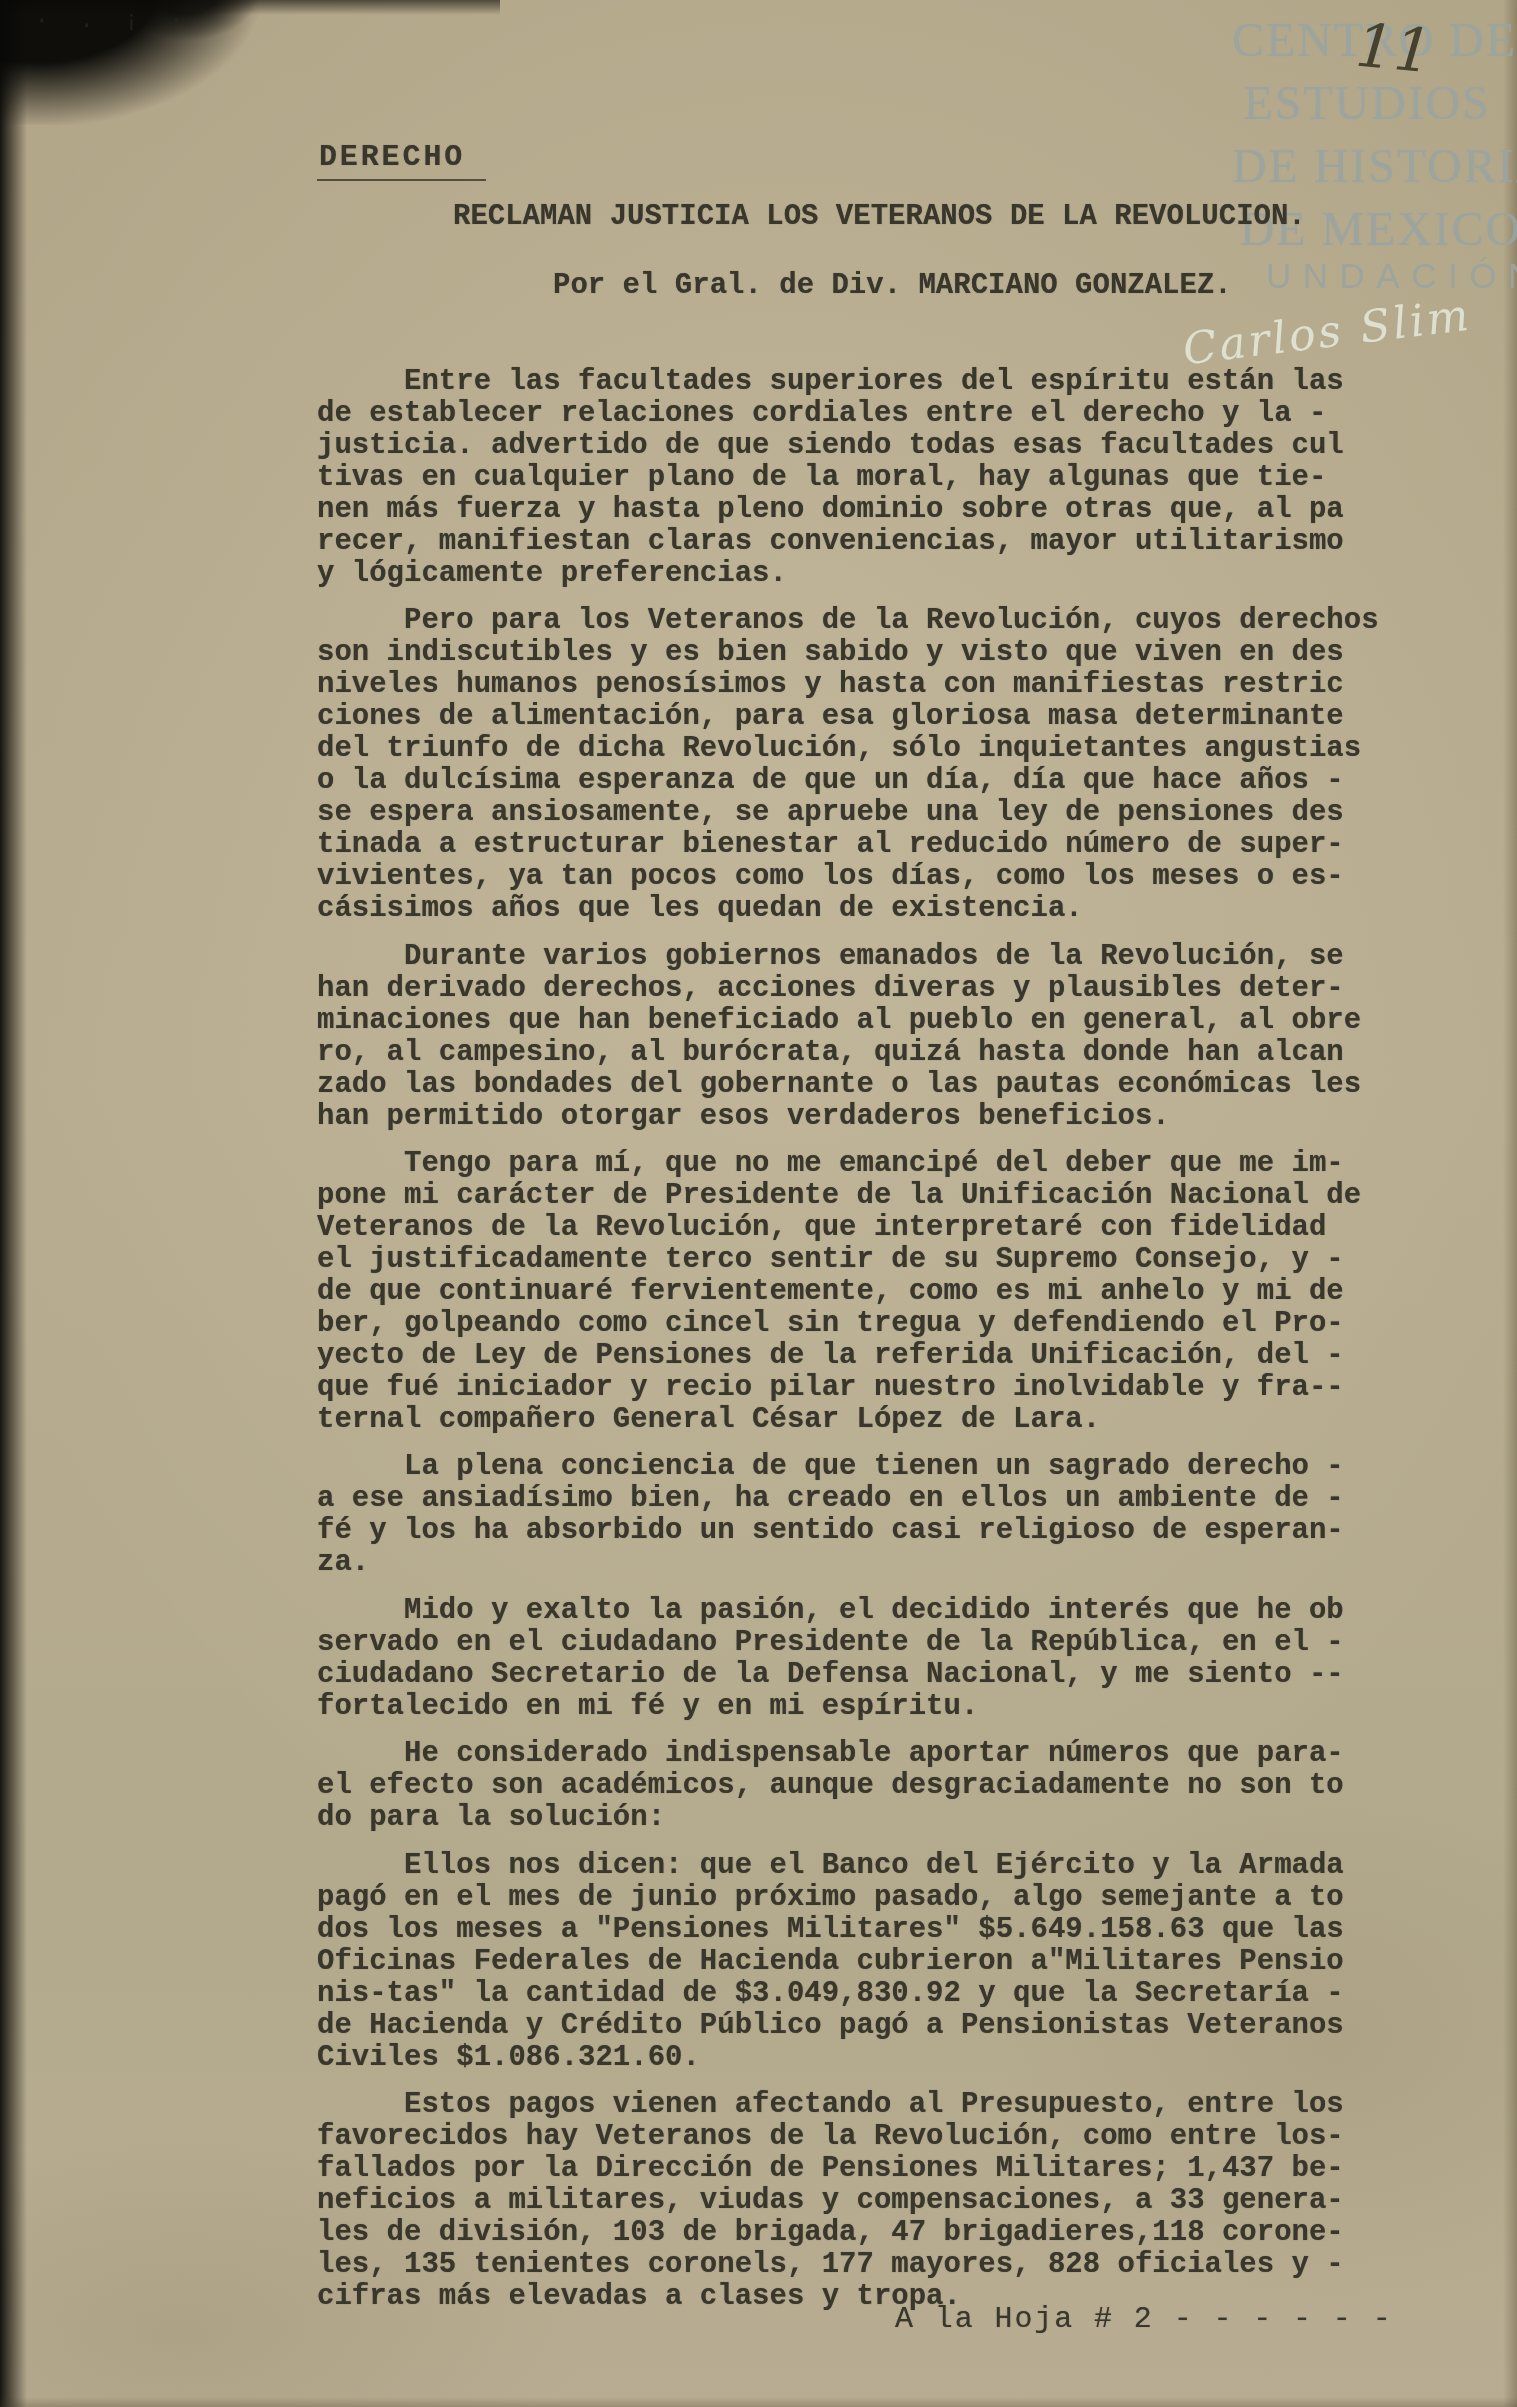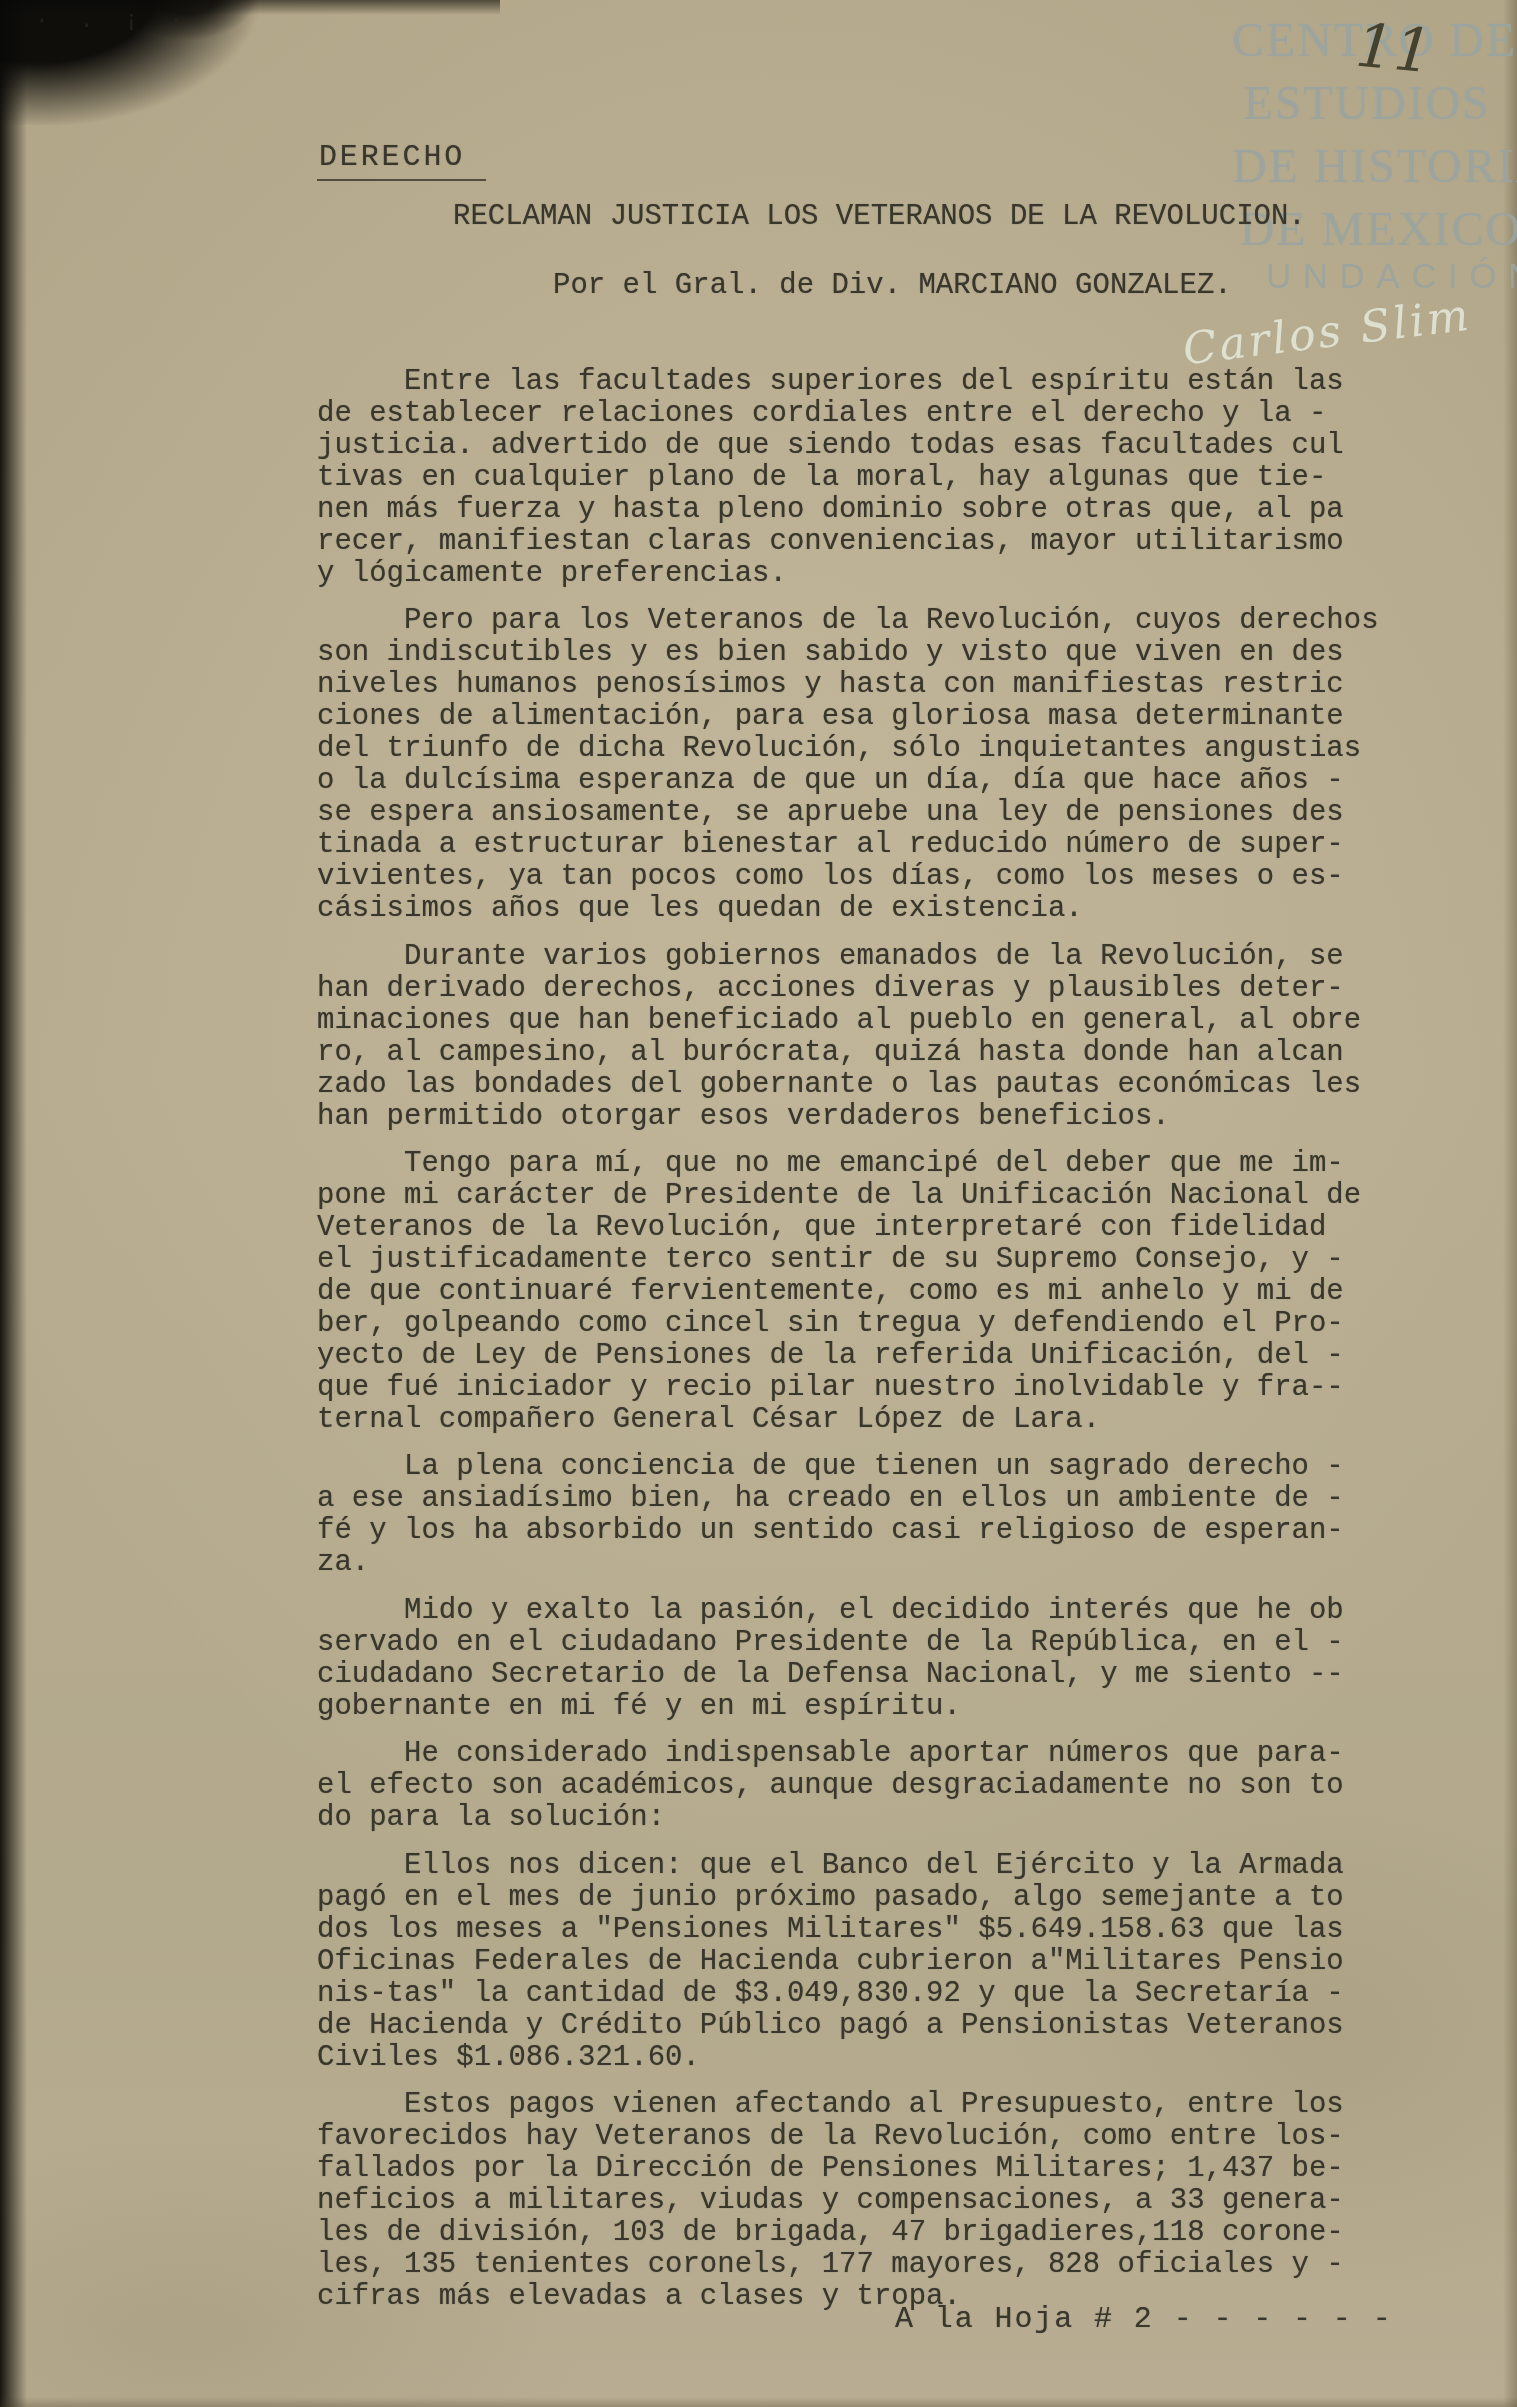--- a/index.html
+++ b/index.html
@@ -66,20 +66,21 @@
     position:absolute; left:35px; top:7.7px; z-index:3;
     font-size:23px; letter-spacing:8.6px;
     color:rgba(38,36,28,0.85);
   }
 
   
   .content {
     position:absolute; left:317px; top:140px; width:1143px; z-index:2;
     color:#39362c;
     text-shadow:0 0 1px rgba(57,54,44,0.55);
+    font-weight:bold;
   }
   .heading {
     display:inline-block;
     font-size:30px; letter-spacing:2.9px;
     border-bottom:2.9px solid rgba(57,54,44,0.8);
     padding:0 21px 4.8px 1.9px;
   }
   .title  { margin-top:19px; padding-left:136px; font-size:29px; white-space:nowrap; }
   .byline { margin-top:36px; padding-left:236px; font-size:29px; white-space:nowrap; }
   .bodytext { margin-top:64px; }
@@ -159,21 +160,21 @@
 yecto de Ley de Pensiones de la referida Unificación, del -
 que fué iniciador y recio pilar nuestro inolvidable y fra--
 ternal compañero General César López de Lara.</p>
       <p class="para">     La plena conciencia de que tienen un sagrado derecho -
 a ese ansiadísimo bien, ha creado en ellos un ambiente de -
 fé y los ha absorbido un sentido casi religioso de esperan-
 za.</p>
       <p class="para">     Mido y exalto la pasión, el decidido interés que he ob
 servado en el ciudadano Presidente de la República, en el -
 ciudadano Secretario de la Defensa Nacional, y me siento --
-gobernante en mi fé y en mi espíritu.</p>
+fortalecido en mi fé y en mi espíritu.</p>
       <p class="para">     He considerado indispensable aportar números que para-
 el efecto son académicos, aunque desgraciadamente no son to
 do para la solución:</p>
       <p class="para">     Ellos nos dicen: que el Banco del Ejército y la Armada
 pagó en el mes de junio próximo pasado, algo semejante a to
 dos los meses a "Pensiones Militares" $5.649.158.63 que las
 Oficinas Federales de Hacienda cubrieron a"Militares Pensio
 nis-tas" la cantidad de $3.049,830.92 y que la Secretaría -
 de Hacienda y Crédito Público pagó a Pensionistas Veteranos
 Civiles $1.086.321.60.</p>

